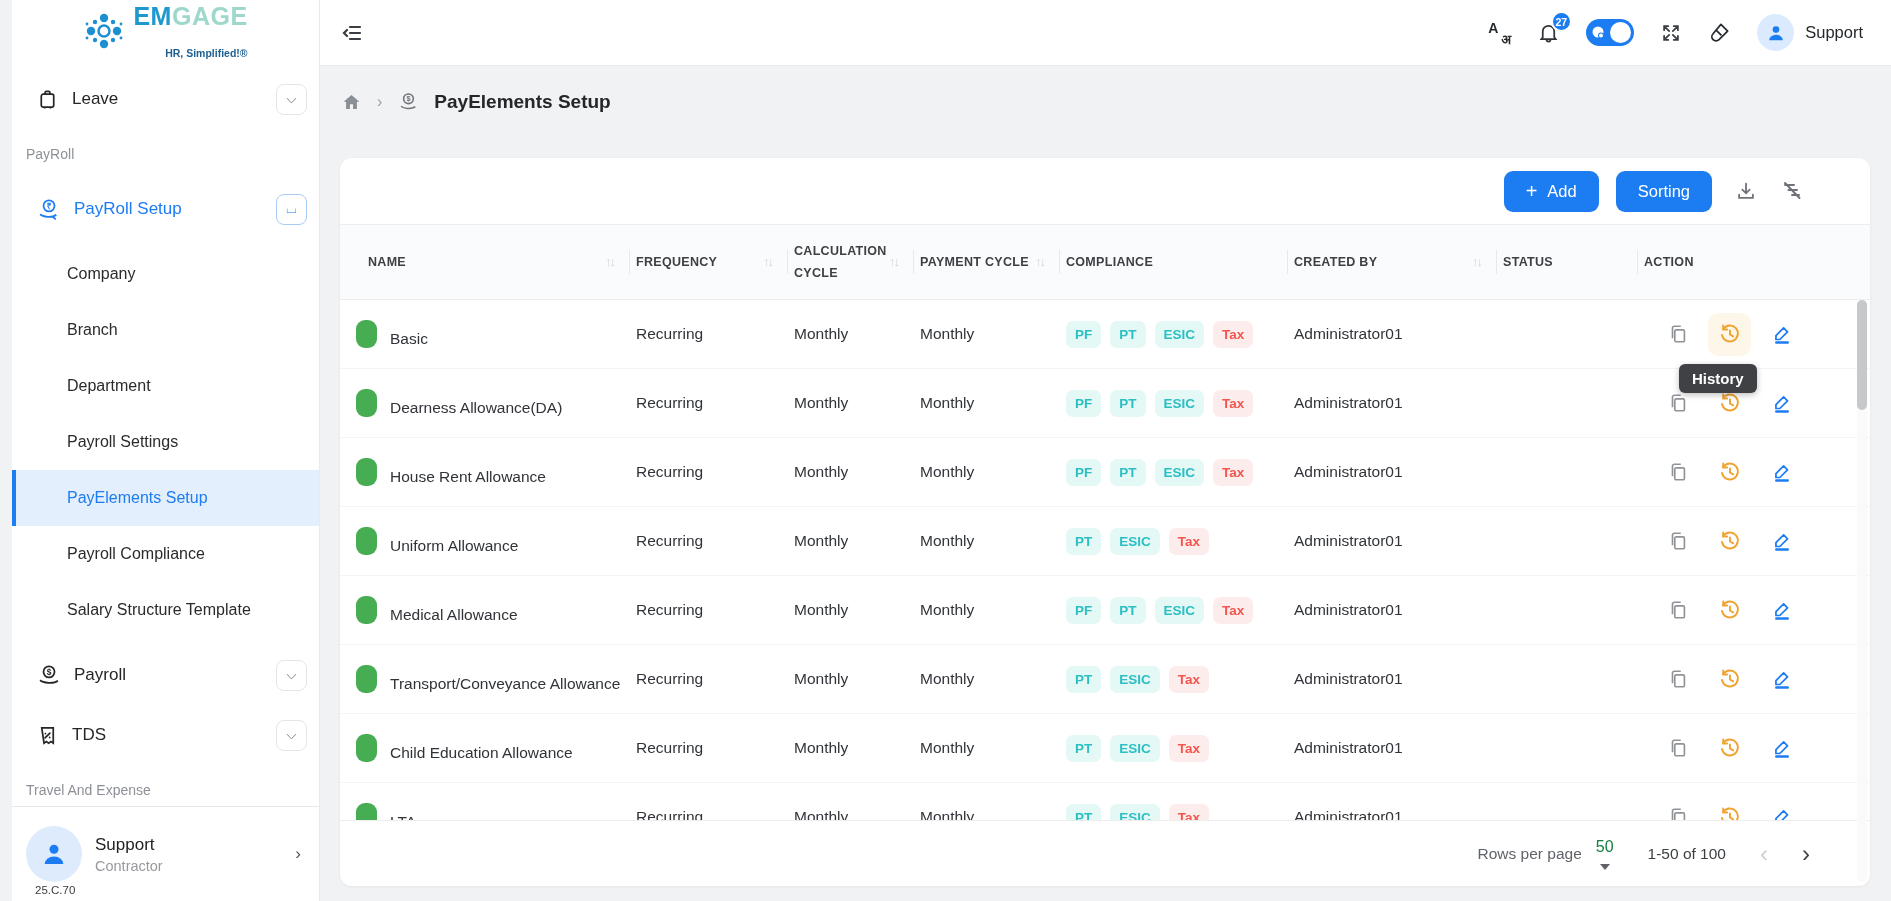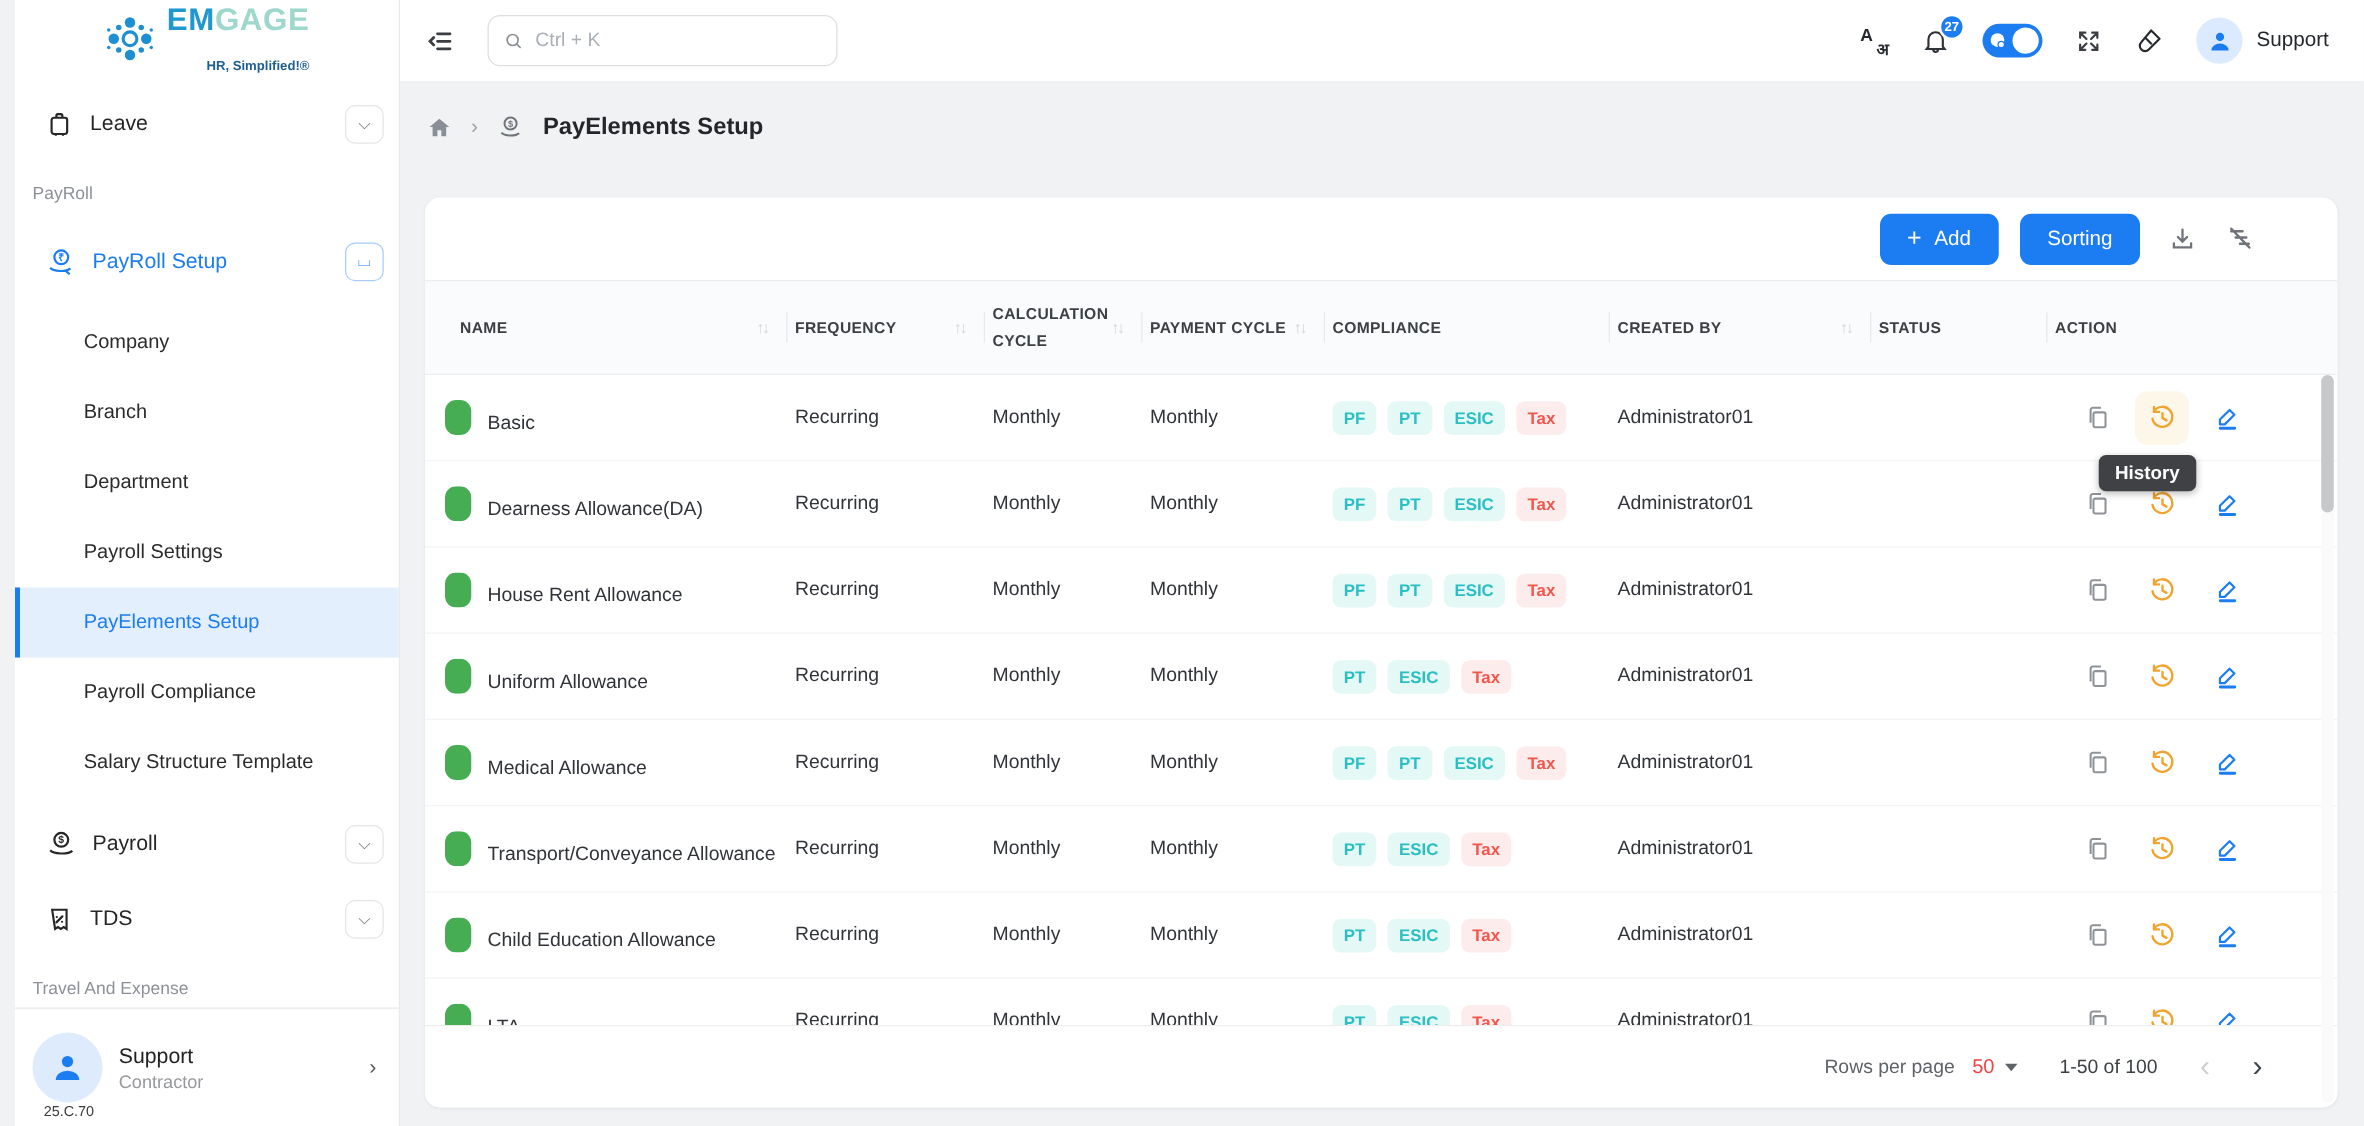--- a/index.html
+++ b/index.html
@@ -82,21 +82,21 @@
   .switch{width:50px;height:28px;border-radius:14px;background:var(--blue);position:relative;cursor:pointer;}
   .switch::after{content:"";position:absolute;right:3px;top:3px;width:22px;height:22px;border-radius:50%;background:#fff;}
   .c-actions{display:flex;align-items:center;gap:9px;padding-left:12px;}
   .act-btn{width:43px;height:43px;border-radius:10px;display:flex;align-items:center;justify-content:center;cursor:pointer;background:transparent;}
   .act-btn.hovered{background:#fdf7ea;}
 
   .tooltip{position:absolute;left:1339px;top:206px;background:#3f4145;color:#fff;font-size:15px;font-weight:bold;border-radius:6px;padding:6px 13px;box-shadow:0 2px 6px rgba(0,0,0,.25);z-index:9;}
 
   .tfoot{position:absolute;left:0;right:0;bottom:0;height:66px;background:#fff;border-top:1px solid #ededee;display:flex;align-items:center;justify-content:flex-end;gap:34px;padding-right:60px;z-index:8;}
   .tfoot .rpp{display:flex;align-items:center;gap:14px;font-size:15.5px;color:#5f6368;}
-  .tfoot .rpp .val{color:#ef4444;font-size:16px;display:flex;align-items:center;gap:8px;cursor:pointer;}
+  .tfoot .rpp .val{color:#15803d;font-size:16px;display:flex;align-items:center;gap:8px;cursor:pointer;flex-direction:column;}
   .tfoot .caret{width:0;height:0;border-left:5px solid transparent;border-right:5px solid transparent;border-top:6px solid #5f6368;}
   .tfoot .range{font-size:15.5px;color:#3c4043;}
   .pg-prev{color:#cdd0d3;font-size:24px;cursor:default;}
   .pg-next{color:#3f4347;font-size:24px;cursor:pointer;}
 
   .vscroll-track{position:absolute;right:3px;top:142px;width:10px;bottom:4px;background:#fafafa;border-radius:5px;z-index:10;}
   .vscroll-thumb{position:absolute;right:0;top:0;width:10px;height:110px;background:#c6c8ca;border-radius:5px;}
 </style>
 </head>
 <body>
@@ -193,27 +193,20 @@
     <div class="side-version">25.C.70</div>
   </div>
 </div>
 
 <div class="topbar">
   <div class="collapse-btn">
     <svg width="24" height="24" viewBox="0 0 24 24" fill="none" stroke="#3a3d41" stroke-width="2.2" stroke-linecap="round">
       <path d="M10 6 h10 M10 12 h10 M10 18 h10 M7 9 L4 12 l3 3"></path>
     </svg>
   </div>
-  <div class="searchbox">
-    <svg width="18" height="18" viewBox="0 0 24 24" fill="none" stroke="#8b9096" stroke-width="2">
-      <circle cx="10.5" cy="10.5" r="6.5"></circle>
-        <path d="M15.5 15.5 L20 20"></path>
-    </svg>
-    <input type="text" placeholder="Ctrl + K" style="">
-  </div>
   <div class="top-right">
     <div class="tr-icon lang-icon">
       <span class="a">A</span>
         <span class="dev">अ</span>
     </div>
     <div class="tr-icon">
       <svg width="23" height="23" viewBox="0 0 24 24" fill="none" stroke="#2f3337" stroke-width="1.8">
         <path d="M6 17 v-6 a6 6 0 0 1 12 0 v6 l1.5 2 H4.5 z M10 19.5 a2 2 0 0 0 4 0"></path>
       </svg>
       <span class="bell-badge">27</span>

